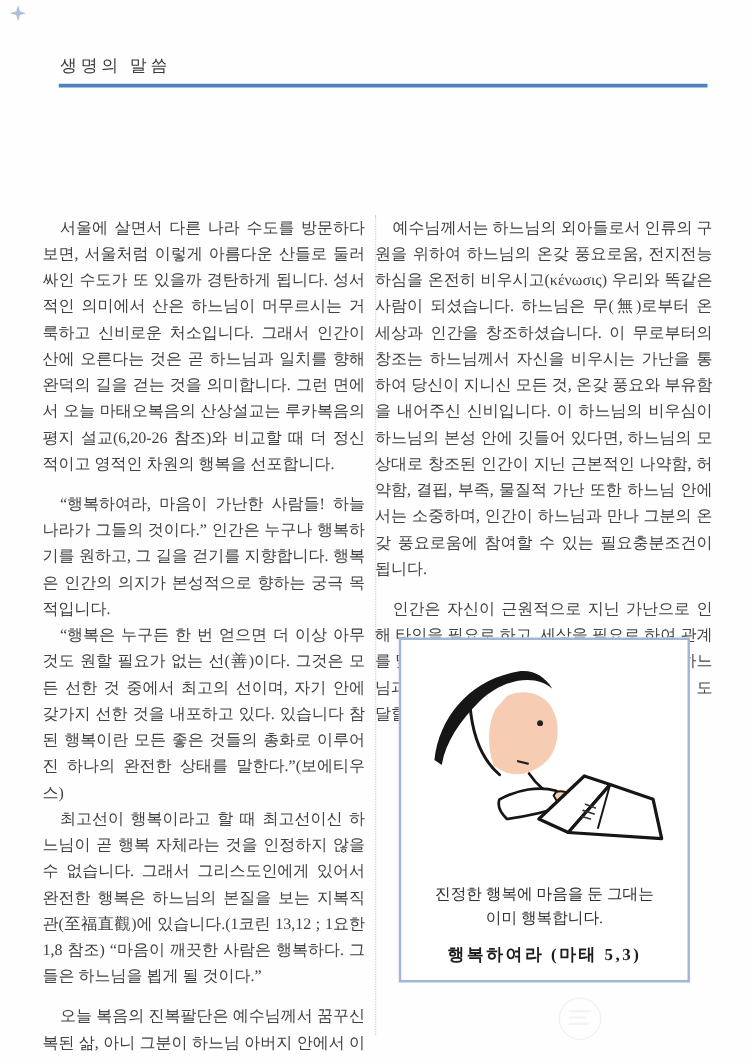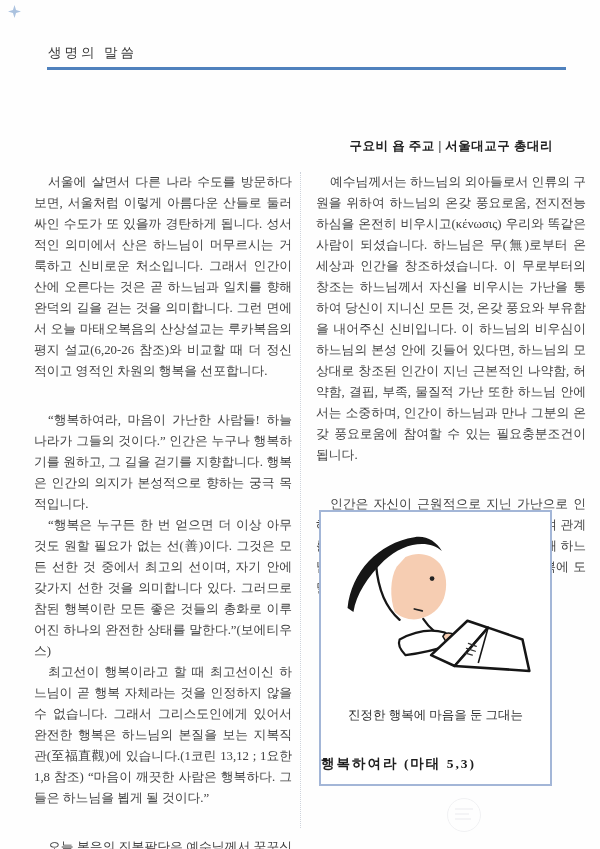--- a/index.html
+++ b/index.html
@@ -19,41 +19,41 @@
   .title{
     position:absolute;left:55px;top:84px;margin:0;font-size:27px;font-weight:bold;
     letter-spacing:2px;color:#161616;font-family:"Liberation Serif", serif;white-space:nowrap;
   }
   .byline{
     position:absolute;right:47px;top:138px;font-size:12.5px;font-weight:bold;color:#222;
     letter-spacing:.5px;
   }
   .col{position:absolute;top:172px;}
   .col.left{left:34px;width:258px;}
-  .col.right{left:316px;width:270px;}
+  .col.right{left:300px;width:270px;}
   .col p{
     margin:0;font-size:12.8px;line-height:21px;text-align:justify;text-indent:14px;
     word-break:break-all;color:#404040;
   }
-  .col p.gap{margin-top:28px;}
+  .col p.gap{margin-top:11px;}
   .col-divider{
     position:absolute;left:300px;top:172px;height:656px;width:0;
     border-left:1px dotted #c3c9d3;opacity:.8;
   }
   .figure-box{
     position:absolute;left:319px;top:510px;width:233px;height:276px;
     border:2px solid var(--box-border,#a3b6d7);background:#fff;box-sizing:border-box;padding-left:16px;
   }
   .figure-box svg.illust{position:absolute;left:0;top:4px;width:229px;height:185px;}
   .fig-caption{
     position:absolute;left:0;top:194px;width:100%;text-align:center;
     font-size:12.5px;line-height:19px;color:#2e2e2e;
   }
   .fig-verse{
-    position:absolute;left:0;top:243px;width:100%;text-align:left;
+    position:absolute;left:0;top:243px;width:100%;text-align:center;
     font-size:13.5px;font-weight:bold;letter-spacing:2px;color:#1d1d1d;
   }
   .stamp{
     position:absolute;left:447px;top:798px;width:32px;height:32px;border-radius:50%;
     border:1px solid #e3e4e8;opacity:.5;
   }
   .stamp::after{
     content:"";position:absolute;left:7px;top:9px;width:18px;height:13px;
     background:
       linear-gradient(#ececef,#ececef) 0 0/18px 2px no-repeat,
@@ -70,28 +70,27 @@
     <svg viewBox="0 0 12 12" width="13" height="13">
       <path d="M6 0 L7.4 4.6 L12 6 L7.4 7.4 L6 12 L4.6 7.4 L0 6 L4.6 4.6 Z" fill="#9db8da"></path>
     </svg>
   </span>
 
   <div class="section-label">생명의 말씀</div>
 
   <div class="header-rule"></div>
 
 
-  <div class="byline">구요비 욥 주교 | 서울대교구 총대리</div>
 
   <div class="col-divider"></div>
 
   <div class="col left">
     <p>서울에 살면서 다른 나라 수도를 방문하다 보면, 서울처럼 이렇게 아름다운 산들로 둘러싸인 수도가 또 있을까 경탄하게 됩니다. 성서적인 의미에서 산은 하느님이 머무르시는 거룩하고 신비로운 처소입니다. 그래서 인간이 산에 오른다는 것은 곧 하느님과 일치를 향해 완덕의 길을 걷는 것을 의미합니다. 그런 면에서 오늘 마태오복음의 산상설교는 루카복음의 평지 설교(6,20-26 참조)와 비교할 때 더 정신적이고 영적인 차원의 행복을 선포합니다.</p>
     <p class="gap">“행복하여라, 마음이 가난한 사람들! 하늘 나라가 그들의 것이다.” 인간은 누구나 행복하기를 원하고, 그 길을 걷기를 지향합니다. 행복은 인간의 의지가 본성적으로 향하는 궁극 목적입니다.</p>
-    <p>“행복은 누구든 한 번 얻으면 더 이상 아무것도 원할 필요가 없는 선(善)이다. 그것은 모든 선한 것 중에서 최고의 선이며, 자기 안에 갖가지 선한 것을 의미합니다 있다. 그러므로 참된 행복이란 모든 좋은 것들의 총화로 이루어진 하나의 완전한 상태를 말한다.”(보에티우스)</p>
+    <p>“행복은 누구든 한 번 얻으면 더 이상 아무것도 원할 필요가 없는 선(善)이다. 그것은 모든 선한 것 중에서 최고의 선이며, 자기 안에 갖가지 선한 것을 내포하고 있다. 있습니다 참된 행복이란 모든 좋은 것들의 총화로 이루어진 하나의 완전한 상태를 말한다.”(보에티우스)</p>
     <p>최고선이 행복이라고 할 때 최고선이신 하느님이 곧 행복 자체라는 것을 인정하지 않을 수 없습니다. 그래서 그리스도인에게 있어서 완전한 행복은 하느님의 본질을 보는 지복직관(至福直觀)에 있습니다.(1코린 13,12 ; 1요한 1,8 참조) “마음이 깨끗한 사람은 행복하다. 그들은 하느님을 뵙게 될 것이다.”</p>
     <p class="gap">오늘 복음의 진복팔단은 예수님께서 꿈꾸신 복된 삶, 아니 그분이 하느님 아버지 안에서 이미 맛보시고 누리시는 행복한 삶을 우리에게 전해 줍니다. 예수님께서는 당신의 이 행복으로 충만한 하느님 나라를 우리에게 가져오셨습니다. 그리고 당신 친히 인류의 구원을 이루시기 위하여 말구유의 가난을 택하셨습니다.</p>
   </div>
 
   <div class="col right">
     <p>예수님께서는 하느님의 외아들로서 인류의 구원을 위하여 하느님의 온갖 풍요로움, 전지전능하심을 온전히 비우시고(κένωσις) 우리와 똑같은 사람이 되셨습니다. 하느님은 무(無)로부터 온 세상과 인간을 창조하셨습니다. 이 무로부터의 창조는 하느님께서 자신을 비우시는 가난을 통하여 당신이 지니신 모든 것, 온갖 풍요와 부유함을 내어주신 신비입니다. 이 하느님의 비우심이 하느님의 본성 안에 깃들어 있다면, 하느님의 모상대로 창조된 인간이 지닌 근본적인 나약함, 허약함, 결핍, 부족, 물질적 가난 또한 하느님 안에서는 소중하며, 인간이 하느님과 만나 그분의 온갖 풍요로움에 참여할 수 있는 필요충분조건이 됩니다.</p>
     <p class="gap">인간은 자신이 근원적으로 지닌 가난으로 인해 타인을 필요로 하고, 세상을 필요로 하여 관계를 맺고 살아갑니다. 더욱이 그 가난을 통해 하느님과 관계를 맺고 하느님의 충만함인 행복에 도달할 수 있는 것입니다.</p>
   </div>
 
   <div class="figure-box">
@@ -120,19 +119,20 @@
       <path d="M170,112 L160,148" stroke="#161616" stroke-width="1.6" fill="none"></path>
 
       <g stroke="#333" stroke-width="1.3" stroke-linecap="round">
         <path d="M150,128 l8,3"></path>
         <path d="M148,133 l9,3"></path>
         <path d="M147,138 l7,2"></path>
       </g>
     </svg>
     <div class="fig-caption">
       <div>진정한 행복에 마음을 둔 그대는</div>
+      <div>이미 행복합니다.</div>
     </div>
     <div class="fig-verse">행복하여라 (마태 5,3)</div>
   </div>
 
   <div class="stamp"></div>
 
 </div>
 
 </body></html>

